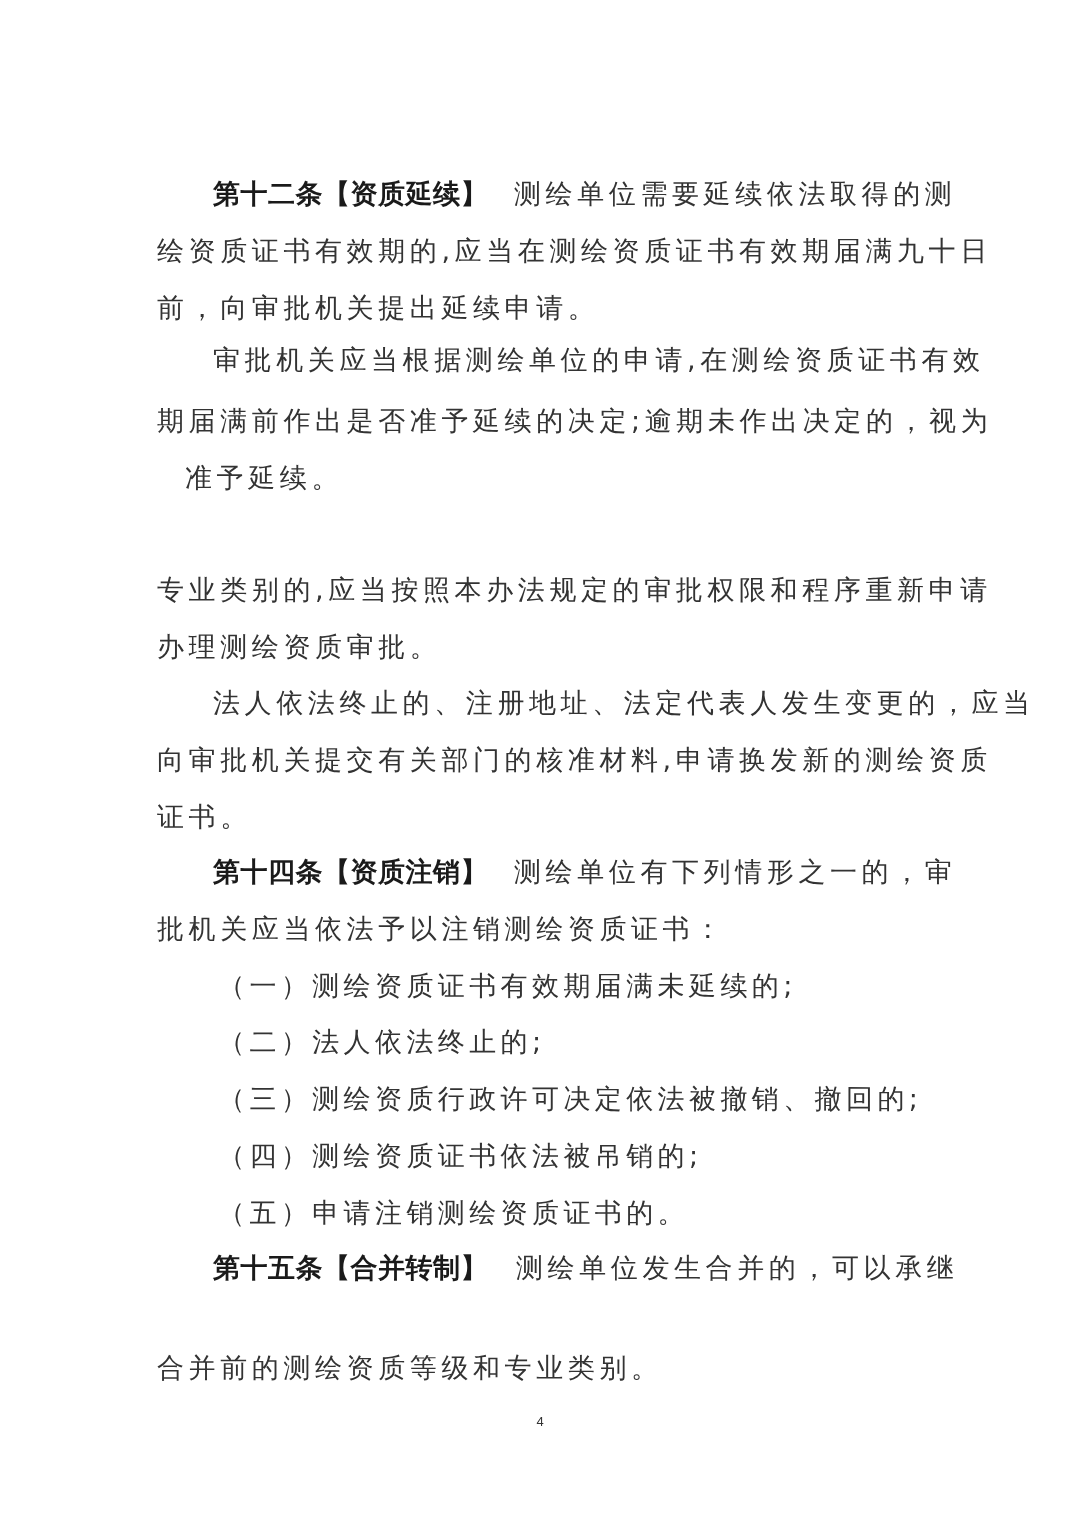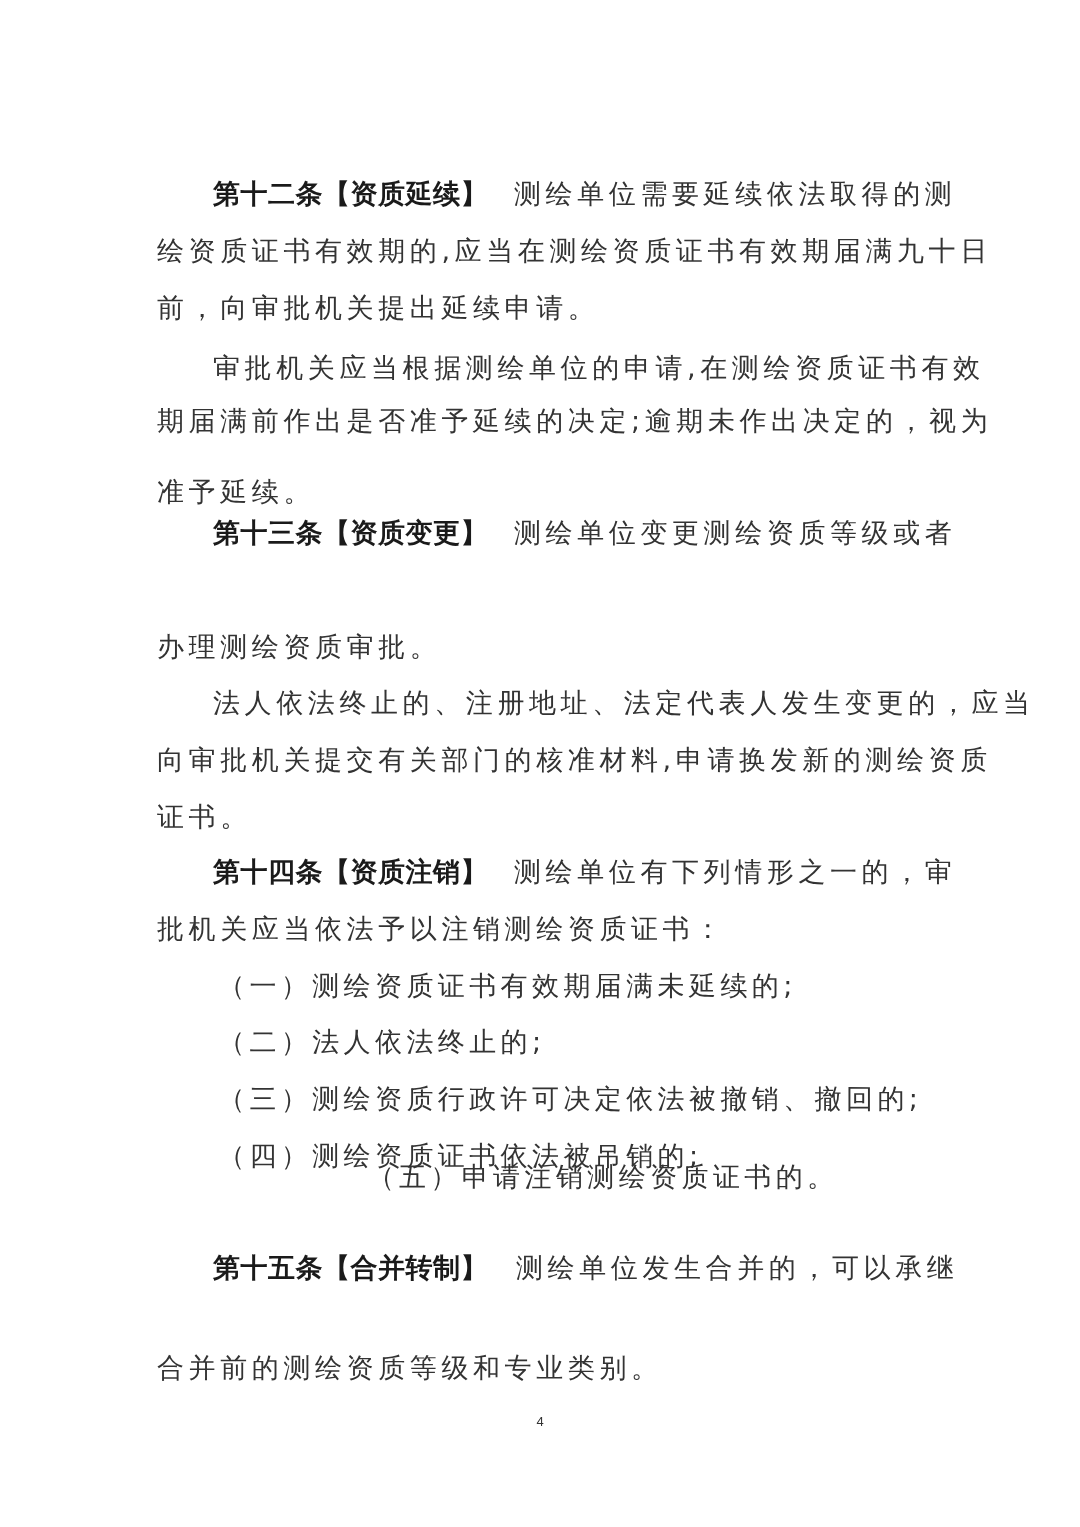--- a/index.html
+++ b/index.html
@@ -58,43 +58,41 @@
 <body>
 
 <div class="page">
 
   <div class="line indent justify" style="top:174px;">
     <span class="heading">第十二条【资质延续】</span><span>测绘单位需要延续依法取得的测</span>
   </div>
   <div class="line justify" style="top:231px;">绘资质证书有效期的,应当在测绘资质证书有效期届满九十日</div>
   <div class="line" style="top:288px;">前，向审批机关提出延续申请。</div>
 
-  <div class="line indent justify" style="top:348px;">审批机关应当根据测绘单位的申请,在测绘资质证书有效</div>
+  <div class="line indent justify" style="top:340px;">审批机关应当根据测绘单位的申请,在测绘资质证书有效</div>
   <div class="line justify" style="top:401px;">期届满前作出是否准予延续的决定;逾期未作出决定的，视为</div>
-  <div class="line" style="top:472px;">准予延续。</div>
+  <div class="line" style="top:458px;margin-left:28px;">准予延续。</div>
 
-  <div class="line indent justify" style="top:513px;">
-    <span class="heading">第十三条【资质变更】</span><span>测绘单位变更测绘资质等级或者</span>
-  </div>
+  <div class="line justify" style="top:570px;">专业类别的,应当按照本办法规定的审批权限和程序重新申请</div>
   <div class="line" style="top:627px;">办理测绘资质审批。</div>
 
   <div class="line indent justify" style="top:683px;">法人依法终止的、注册地址、法定代表人发生变更的，应当</div>
   <div class="line" style="top:797px;">证书。</div>
   <div class="line justify" style="top:740px;">向审批机关提交有关部门的核准材料,申请换发新的测绘资质</div>
 
   <div class="line indent justify" style="top:852px;">
     <span class="heading">第十四条【资质注销】</span><span>测绘单位有下列情形之一的，审</span>
   </div>
   <div class="line" style="top:909px;">批机关应当依法予以注销测绘资质证书：</div>
 
   <div class="line item" style="top:966px;">（一）测绘资质证书有效期届满未延续的;</div>
   <div class="line item" style="top:1022px;">（二）法人依法终止的;</div>
   <div class="line item" style="top:1079px;">（三）测绘资质行政许可决定依法被撤销、撤回的;</div>
   <div class="line item" style="top:1136px;">（四）测绘资质证书依法被吊销的;</div>
-  <div class="line item" style="top:1157px;text-align:center;">（五）申请注销测绘资质证书的。</div>
+  <div class="line item" style="top:1193px;">（五）申请注销测绘资质证书的。</div>
 
   <div class="line indent justify" style="top:1248px;">
     <span class="heading" style="margin-right:28px;">第十五条【合并转制】</span><span>测绘单位发生合并的，可以承继</span>
   </div>
   <div class="line" style="top:1348px;">合并前的测绘资质等级和专业类别。</div>
 
   <div class="page-number">4</div>
 </div>
 
 </body></html>

